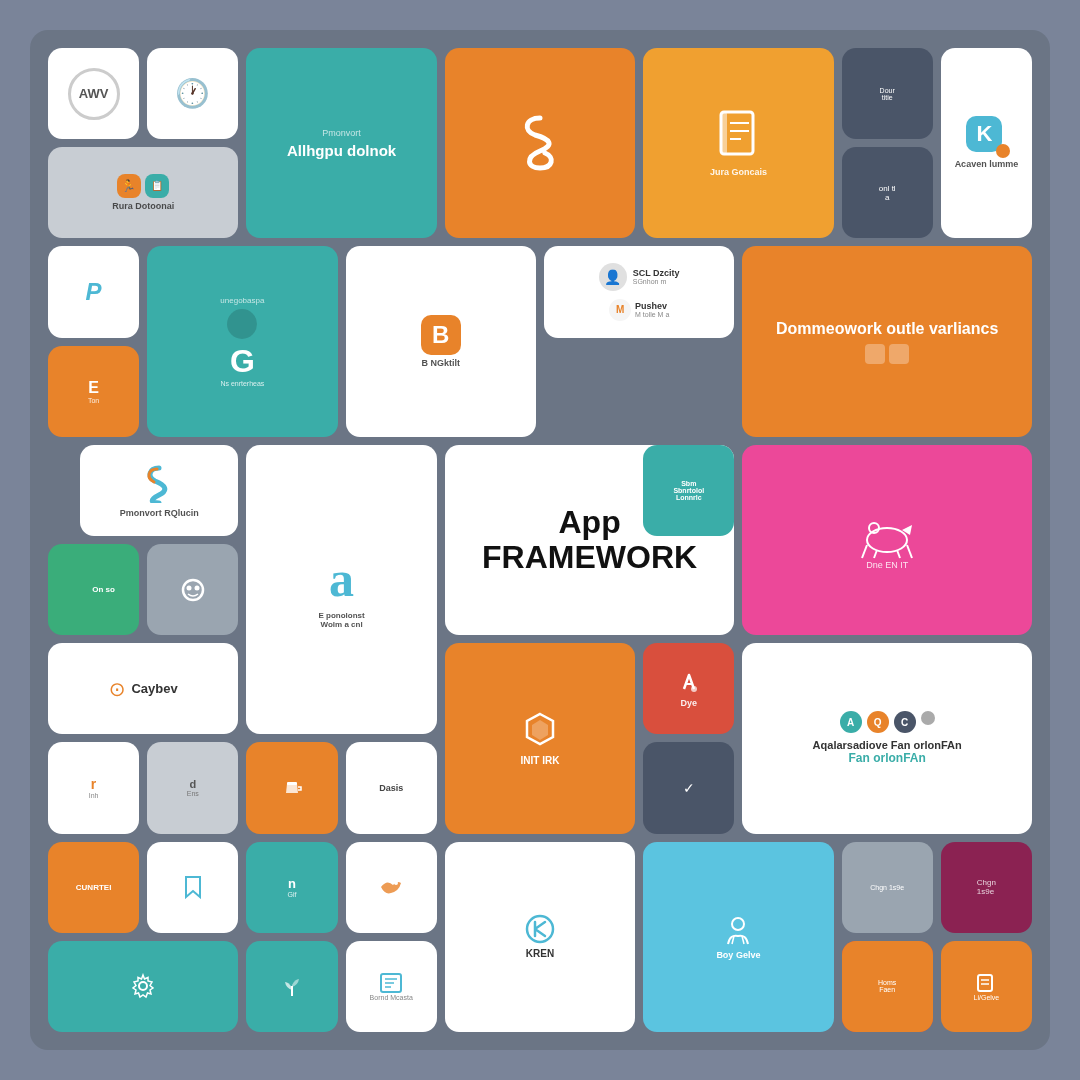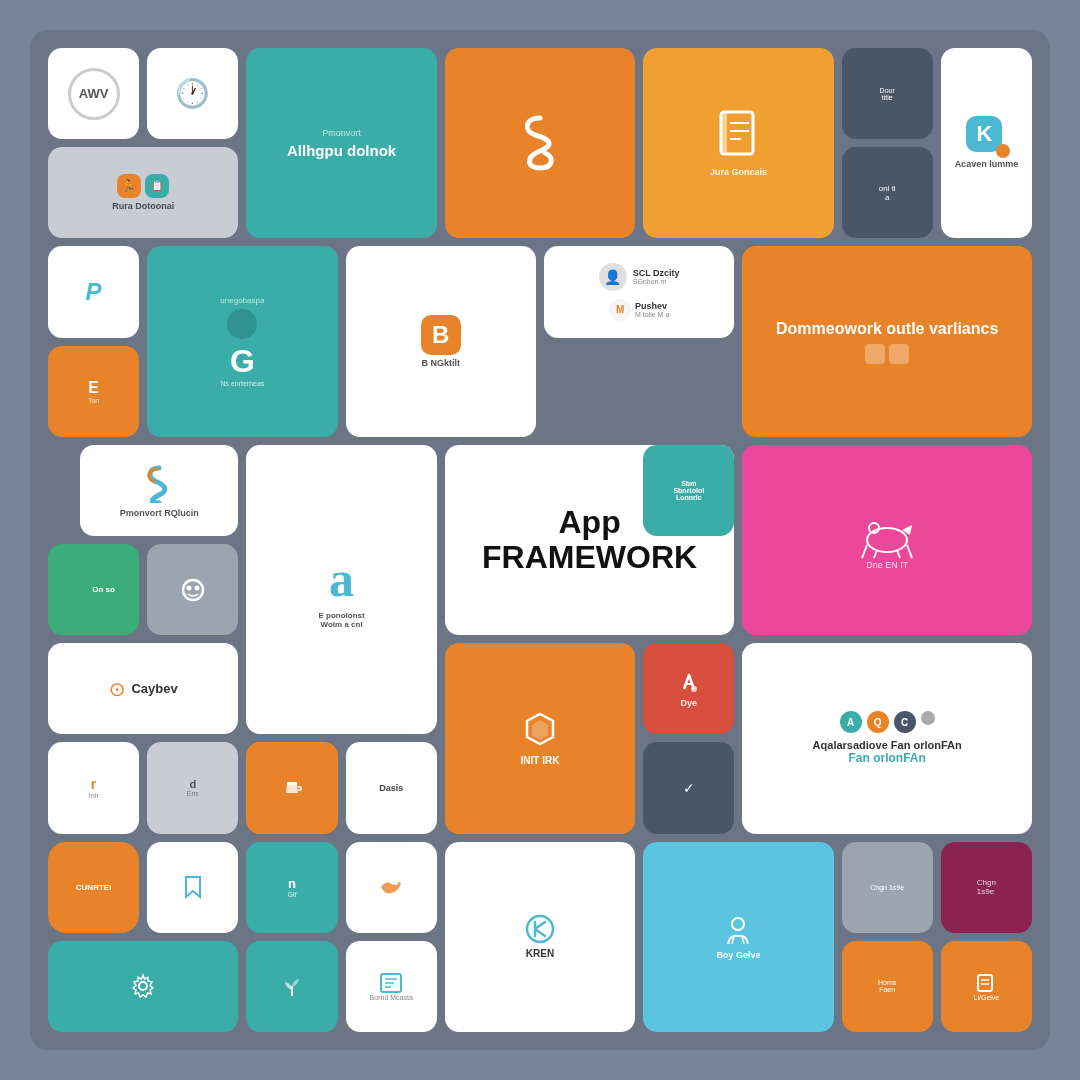--- a/index.html
+++ b/index.html
@@ -130,21 +130,21 @@
     .g-c5-7-r7-8 { grid-column: 5 / 7; grid-row: 7 / 9; }
     .g-c7-r7 { grid-column: 7; grid-row: 7; }
     .g-c8-10-r7-8 { grid-column: 8 / 11; grid-row: 7 / 9; }
 
     .g-c1-r8 { grid-column: 1; grid-row: 8; }
     .g-c2-r8 { grid-column: 2; grid-row: 8; }
     .g-c3-r8 { grid-column: 3; grid-row: 8; }
     .g-c4-r8 { grid-column: 4; grid-row: 8; justify-content: center; }
     .g-c7-r8 { grid-column: 7; grid-row: 8; }
 
-    .g-c1-r9 { grid-column: 1; grid-row: 9; border-radius: 18px; }
+    .g-c1-r9 { grid-column: 1; grid-row: 9; }
     .g-c2-r9 { grid-column: 2; grid-row: 9; }
     .g-c3-r9 { grid-column: 3; grid-row: 9; }
     .g-c4-r9 { grid-column: 4; grid-row: 9; }
     .g-c5-6-r9-10 { grid-column: 5 / 7; grid-row: 9 / 11; }
     .g-c7-8-r9-10 { grid-column: 7 / 9; grid-row: 9 / 11; }
     .g-c9-r9 { grid-column: 9; grid-row: 9; }
     .g-c10-r9 { grid-column: 10; grid-row: 9; }
 
     .g-c1-2-r10 { grid-column: 1 / 3; grid-row: 10; }
     .g-c3-r10 { grid-column: 3; grid-row: 10; }

